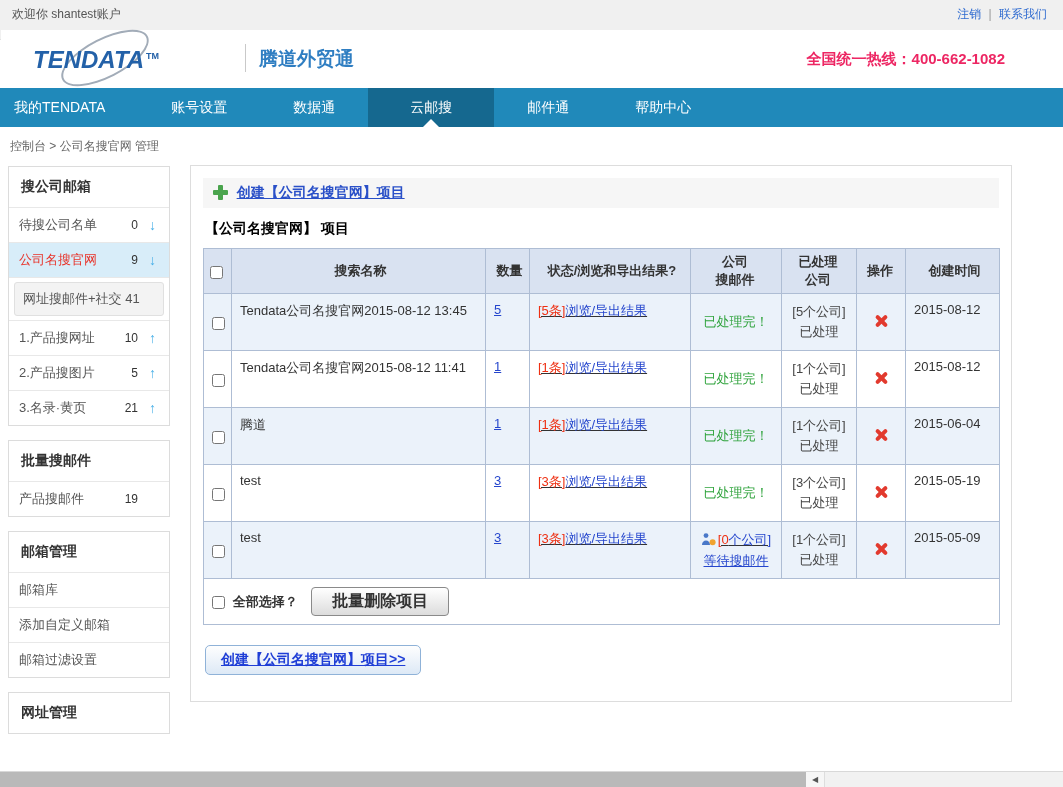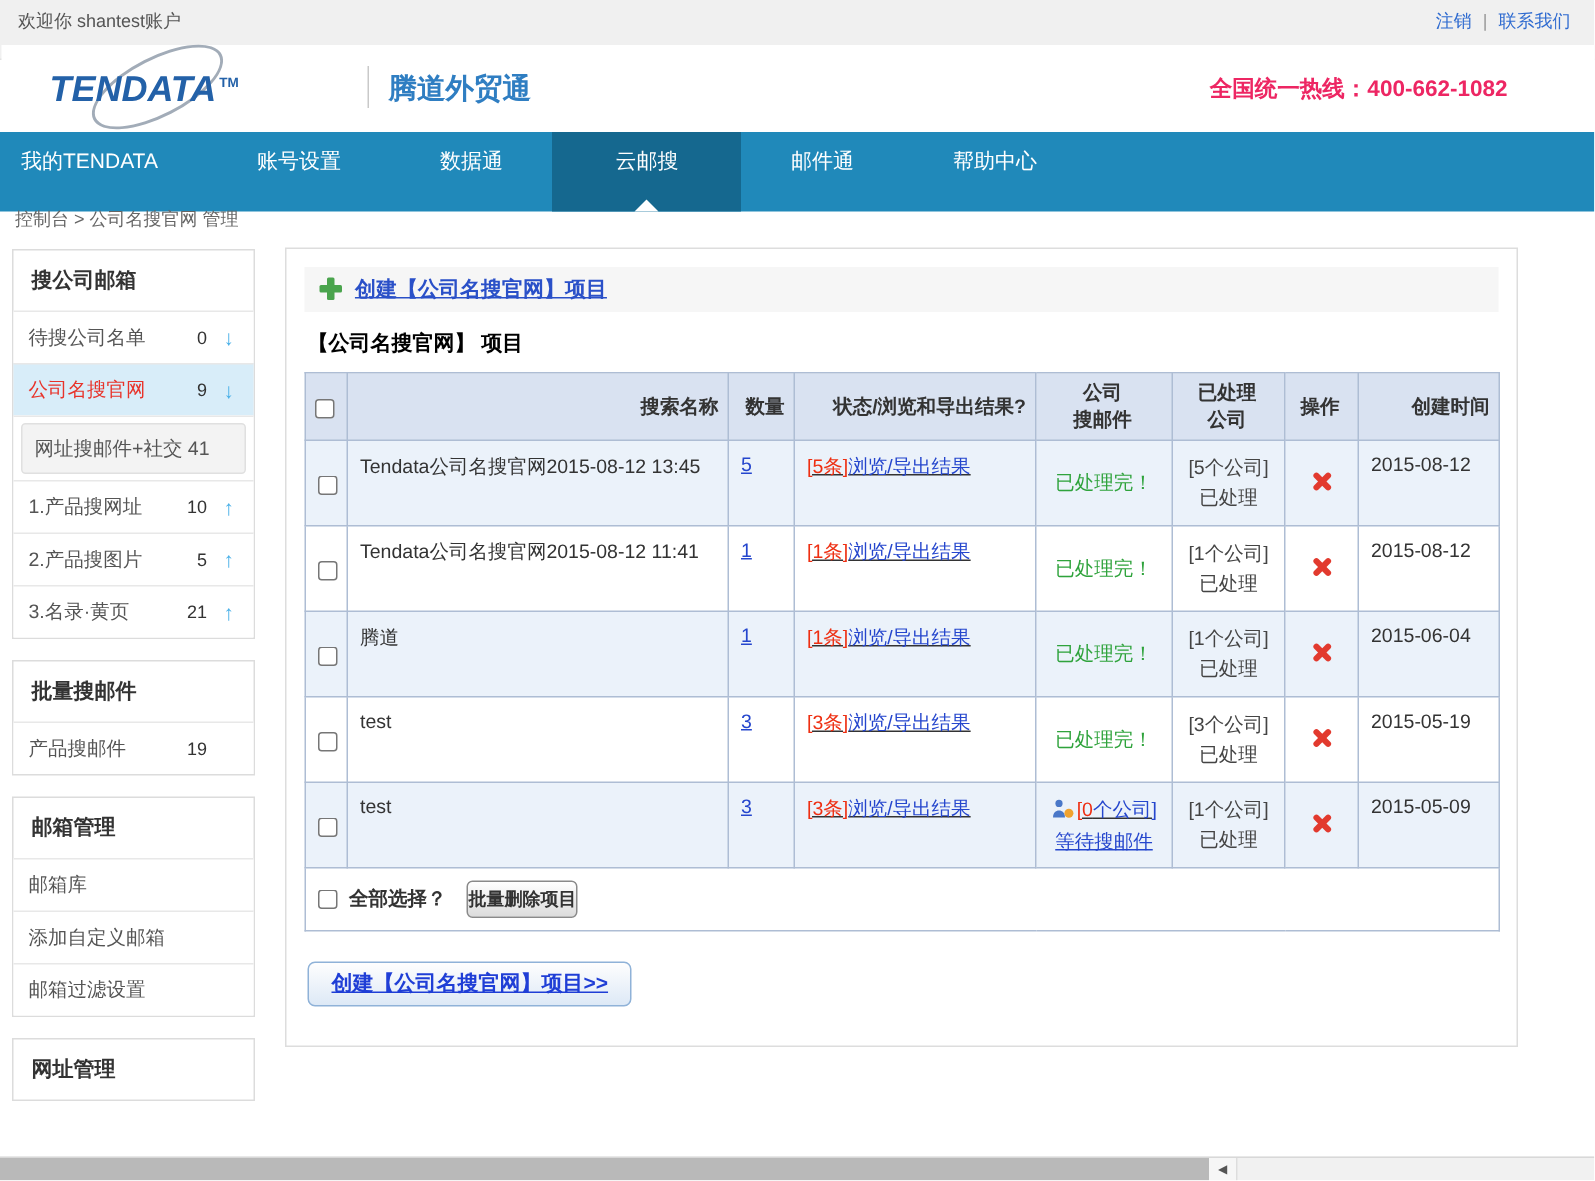--- a/index.html
+++ b/index.html
@@ -17,21 +17,21 @@
   .header{position:absolute;top:30px;left:1px;right:0;height:58px;background:#fff;}
   .logo{position:absolute;left:10px;top:4px;width:220px;height:50px;}
   .logo-ellipse{position:absolute;left:46px;top:4px;width:92px;height:36px;border:2px solid #a2acb8;border-radius:50%;transform:rotate(-27deg);}
   .logo-text{position:absolute;left:22px;top:12px;font-size:24px;font-weight:bold;font-style:italic;color:var(--logo-blue,#2361a8);}
   .logo-tm{font-size:9px;font-style:normal;vertical-align:super;margin-left:2px;}
   .brand-divider{position:absolute;left:244px;top:14px;width:1px;height:28px;background:#c9c9c9;}
   .brand{position:absolute;left:258px;top:16px;font-size:19px;font-weight:bold;color:var(--brand-blue,#2f7ec2);}
   .hotline{position:absolute;right:58px;top:20px;font-size:15px;font-weight:bold;color:var(--hotline,#ed2663);}
 
   
-  .nav{position:absolute;top:88px;left:0;right:0;height:53px;background:var(--nav,#2089ba);display:flex;}
+  .nav{position:absolute;top:88px;left:0;right:0;height:39px;background:var(--nav,#2089ba);display:flex;}
   .nav-item{position:relative;line-height:39px;padding:0 33px;color:#fff;font-size:14px;cursor:pointer;white-space:nowrap;}
   .nav-item:first-child{padding-left:14px;}
   .nav-item.active{background:var(--nav-active,#15688f);padding:0 42px;}
   .nav-item.active::after{content:"";position:absolute;bottom:0;left:50%;margin-left:-8px;
     border-left:8px solid transparent;border-right:8px solid transparent;border-bottom:8px solid #fff;}
 
   .breadcrumb{position:absolute;top:138px;left:10px;font-size:12px;color:#666;}
 
   
   .sidebar{position:absolute;left:8px;top:166px;width:162px;z-index:1;}
@@ -50,21 +50,21 @@
   .main-panel{position:absolute;left:190px;top:165px;width:822px;box-sizing:border-box;border:1px solid #ddd;background:#fff;padding:12px 12px 24px;}
   .create-bar{background:#f6f6f6;padding:6px 10px;margin-bottom:12px;}
   .plus-icon{display:inline-block;width:15px;height:15px;position:relative;vertical-align:-3px;margin-right:5px;}
   .plus-icon::before{content:"";position:absolute;left:5px;top:0;width:5px;height:15px;background:var(--plus-green,#4aa44d);border-radius:1px;}
   .plus-icon::after{content:"";position:absolute;left:0;top:5px;width:15px;height:5px;background:var(--plus-green,#4aa44d);border-radius:1px;}
   .create-link{color:#2a50c8;font-weight:bold;font-size:14px;text-decoration:underline;cursor:pointer;}
   .table-title{font-size:14px;font-weight:bold;color:#000000;margin:4px 2px 10px;}
 
   table.projects{width:100%;border-collapse:collapse;table-layout:fixed;}
   .projects th,.projects td{border:1px solid #aebdd4;}
-  .projects th{background:var(--header-bg,#d9e2f1);font-size:13px;font-weight:bold;color:#333;padding:4px 6px 4px 10px;height:40px;box-sizing:border-box;text-align:right;}
+  .projects th{background:var(--header-bg,#d9e2f1);font-size:13px;font-weight:bold;color:#333;padding:4px 6px 4px 10px;height:40px;box-sizing:border-box;text-align:center;}
   .projects th.center{text-align:center;padding-left:4px;}
   .projects td{padding:8px;font-size:13px;color:#333;vertical-align:top;background:#fff;word-wrap:break-word;}
   .projects tbody tr{height:52px;}
   .projects tbody tr.odd td{background:var(--row-alt,#ebf2fa);}
   td.c-mid{vertical-align:middle;text-align:center;}
   a.qty-link{color:var(--link,#2546cd);text-decoration:underline;cursor:pointer;}
   a.result-link{text-decoration:underline;cursor:pointer;}
   .red-part{color:var(--link-red,#ee2f12);}
   .blue-part{color:var(--link,#2546cd);}
   .status-done{color:var(--green,#2fa33c);}
@@ -72,21 +72,21 @@
   .wait-line a{text-decoration:underline;cursor:pointer;}
   .proc-line{line-height:20px;color:#444;}
   .x-icon{display:inline-block;width:15px;height:15px;position:relative;cursor:pointer;}
   .x-icon::before,.x-icon::after{content:"";position:absolute;left:0;top:6px;width:15px;height:4px;background:var(--x-red,#e23a2e);border-radius:2px;}
   .x-icon::before{transform:rotate(45deg);}
   .x-icon::after{transform:rotate(-45deg);}
   .wait-icon{vertical-align:-2px;margin-right:2px;}
 
   tfoot td{background:var(--foot-bg,#dde5f1);padding:6px 10px;}
   tfoot .selall{font-weight:bold;color:#333;margin-left:4px;}
-  .batch-btn{margin-left:10px;padding:3px 0;font-size:12px;font-weight:bold;color:#333;
+  .batch-btn{margin-left:10px;padding:3px 20px;font-size:16px;font-weight:bold;color:#333;
     background:linear-gradient(#ffffff,#dcdcdc);border:1px solid #8a8a8a;border-radius:4px;cursor:pointer;
     font-family:"Liberation Sans","DejaVu Sans",sans-serif;}
   .create-btn{display:inline-block;margin:20px 2px 2px;padding:5px 15px;font-size:14px;font-weight:bold;color:#1f3ed6;
     text-decoration:underline;background:linear-gradient(#fefefe,#dde9f6);border:1px solid #8fb2d8;border-radius:5px;cursor:pointer;}
 
   input[type=checkbox]{width:13px;height:13px;margin:0;vertical-align:middle;cursor:pointer;}
 
   
   .hscroll{position:absolute;left:0;bottom:0;width:100%;height:16px;background:#f1f1f1;border-top:1px solid #d8d8d8;box-sizing:border-box;z-index:5;}
   .hscroll .thumb{position:absolute;left:0;top:0;width:806px;height:15px;background:#b9b9b9;cursor:pointer;}

